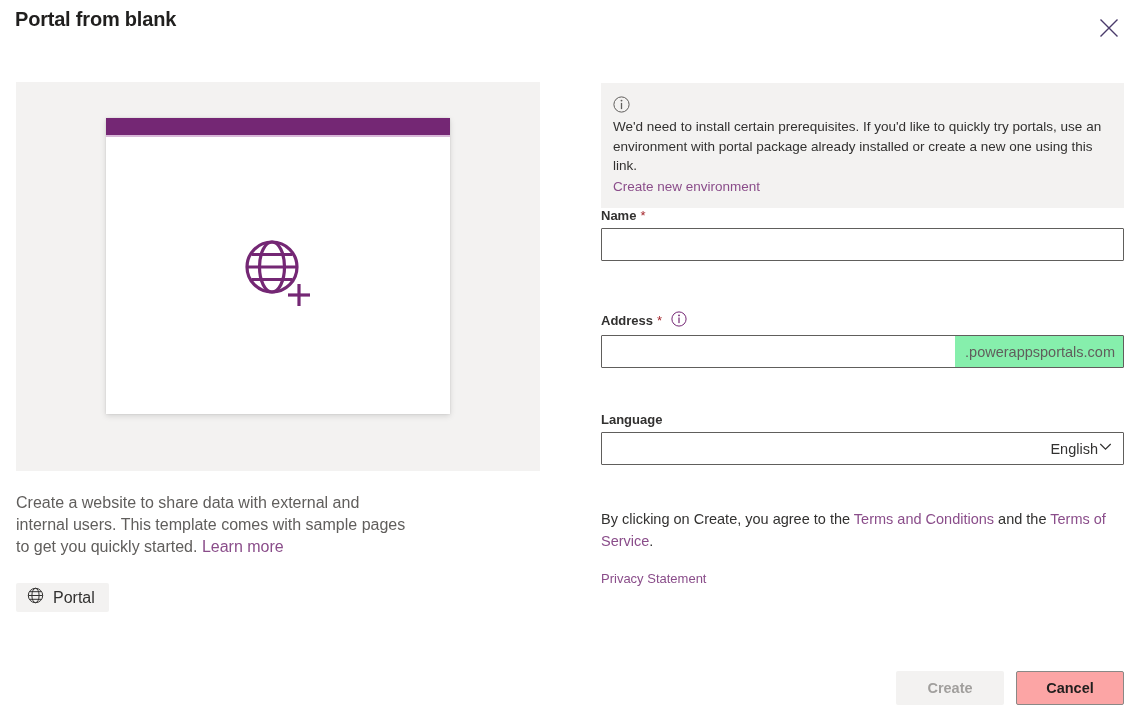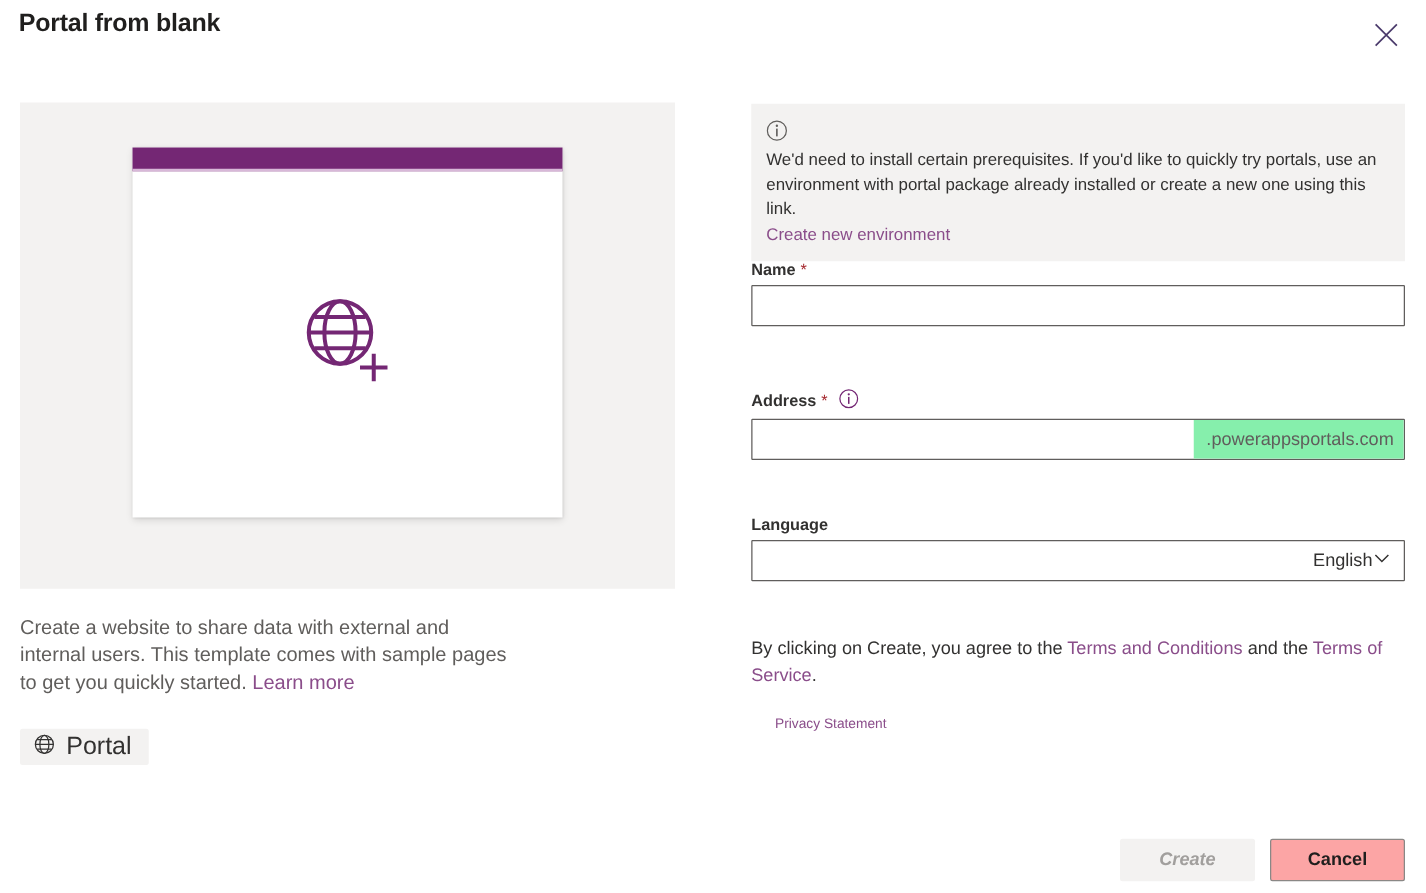--- a/index.html
+++ b/index.html
@@ -104,21 +104,21 @@
     height: 29px;
     background: #f3f2f1;
     border-radius: 2px;
     display: flex;
     align-items: center;
     gap: 9px;
     padding: 0 14px 0 11px;
     box-sizing: border-box;
   }
   .template-tag-label {
-    font-size: 20px;
+    font-size: 16px;
     color: #323130;
   }
 
   
   .info-banner {
     position: absolute;
     left: 601px;
     top: 83px;
     width: 523px;
     min-height: 102px;
@@ -232,23 +232,22 @@
     top: 508px;
     width: 510px;
     font-size: 14.5px;
     line-height: 22px;
     color: #323130;
   }
   .privacy-line {
     position: absolute;
     left: 601px;
     top: 568px;
-    font-size: 11px;
+    font-size: 13px;
     line-height: 22px;
-    margin-left: 19px;
   }
 
   
   .footer-actions {
     position: absolute;
     left: 0;
     top: 668px;
     width: 1141px;
     height: 46px;
   }
@@ -264,21 +263,20 @@
     padding: 0;
   }
   .btn-create {
     left: 896px;
     top: 3px;
     width: 108px;
     background: #f3f2f1;
     border: none;
     color: #a19f9d;
     cursor: default;
-    font-style: italic;
   }
   .btn-cancel {
     left: 1016px;
     top: 3px;
     width: 108px;
     background: #fca5a5;
     border: 1px solid #8a8886;
     color: #201f1e;
   }
 </style>

